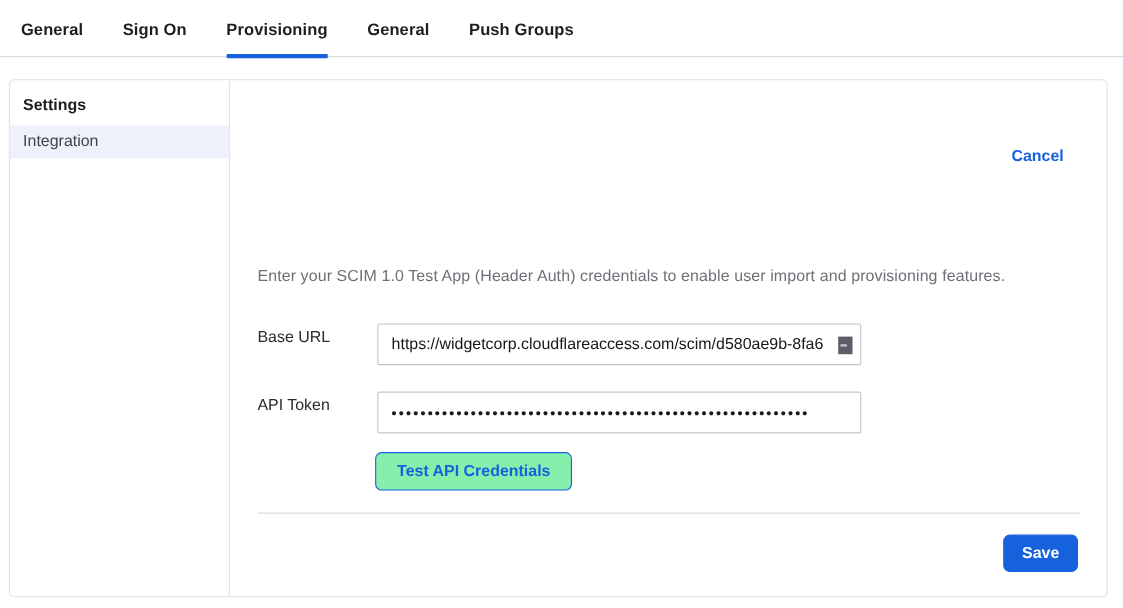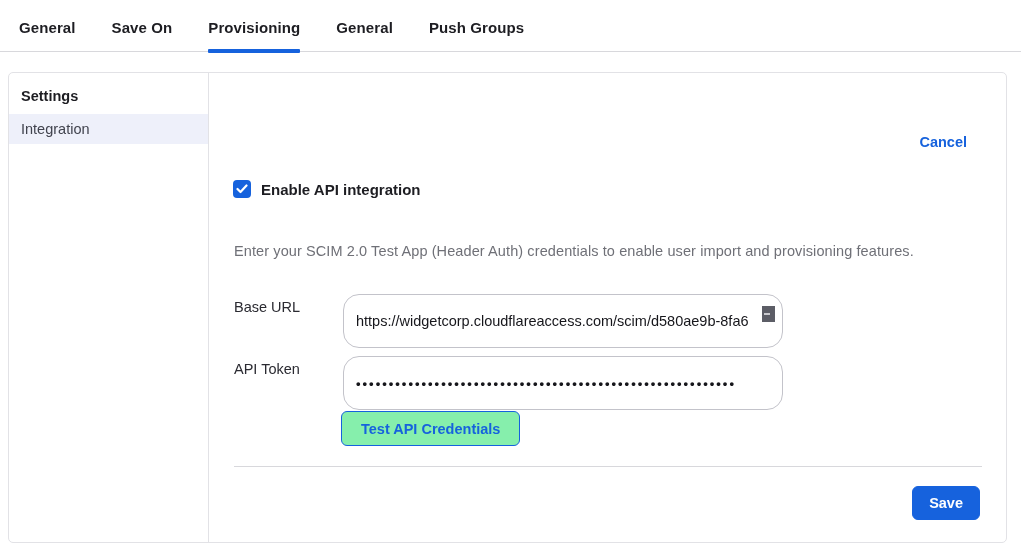--- a/index.html
+++ b/index.html
@@ -95,22 +95,22 @@
   .description {
     position: absolute; left: 225px; top: 170px; right: 30px;
     font-size: 14.5px; color: var(--text-secondary);
     letter-spacing: .1px;
   }
   .field-label { font-size: 14.5px; color: #2a2a31; position: absolute; left: 225px; }
   .field-label.base-url { top: 226px; }
   .field-label.api-token { top: 288px; }
 
   .text-input {
-    position: absolute; left: 334px; width: 440px; height: 54px;
-    border: 1px solid var(--input-border); border-radius: 16px;
+    position: absolute; left: 334px; width: 440px; height: 38px;
+    border: 1px solid var(--input-border); border-radius: 2px;
     background: #fff;
     display: flex; align-items: center;
     padding: 0 12px;
     font-size: 14.5px; color: #16161b;
     overflow: hidden; white-space: nowrap;
     cursor: text;
   }
   .text-input.base-url { top: 221px; }
   .text-input.api-token { top: 283px; font-weight: 700; letter-spacing: 2px; font-size: 13px; }
   .input-value { white-space: nowrap; }
@@ -146,45 +146,37 @@
     color: #fff; font-size: 14.5px; font-weight: 700;
     font-family: "Liberation Sans", sans-serif;
     cursor: pointer;
   }
 </style>
 </head>
 <body>
 
 <nav class="tabbar">
   <div class="tab">General</div>
-  <div class="tab">Save On</div>
+  <div class="tab">Sign On</div>
   <div class="tab active">Provisioning</div>
   <div class="tab">General</div>
   <div class="tab">Push Groups</div>
 </nav>
 
 <section class="panel">
 
   <aside class="sidebar">
     <div class="sidebar-header">Settings</div>
     <div class="sidebar-item selected">Integration</div>
   </aside>
 
   <a class="cancel-link">Cancel</a>
 
-  <div class="checkbox-row">
-    <span class="checkbox" role="checkbox" aria-checked="true">
-      <svg width="12" height="10" viewBox="0 0 12 10">
-        <polyline points="1.5,5 4.5,8 10.5,1.5" fill="none" stroke="#ffffff" stroke-width="2.2" stroke-linecap="round" stroke-linejoin="round"></polyline>
-      </svg>
-    </span>
-    <span class="checkbox-label">Enable API integration</span>
-  </div>
 
-  <p class="description">Enter your SCIM 2.0 Test App (Header Auth) credentials to enable user import and provisioning features.</p>
+  <p class="description">Enter your SCIM 1.0 Test App (Header Auth) credentials to enable user import and provisioning features.</p>
 
   <label class="field-label base-url">Base URL</label>
   <div class="text-input base-url" role="textbox">
     <span class="input-value">https://widgetcorp.cloudflareaccess.com/scim/d580ae9b-8fa6</span>
     <span class="text-cursor"></span>
   </div>
 
   <label class="field-label api-token">API Token</label>
   <div class="text-input api-token" role="textbox">
     <span class="input-value">••••••••••••••••••••••••••••••••••••••••••••••••••••••••••</span>

